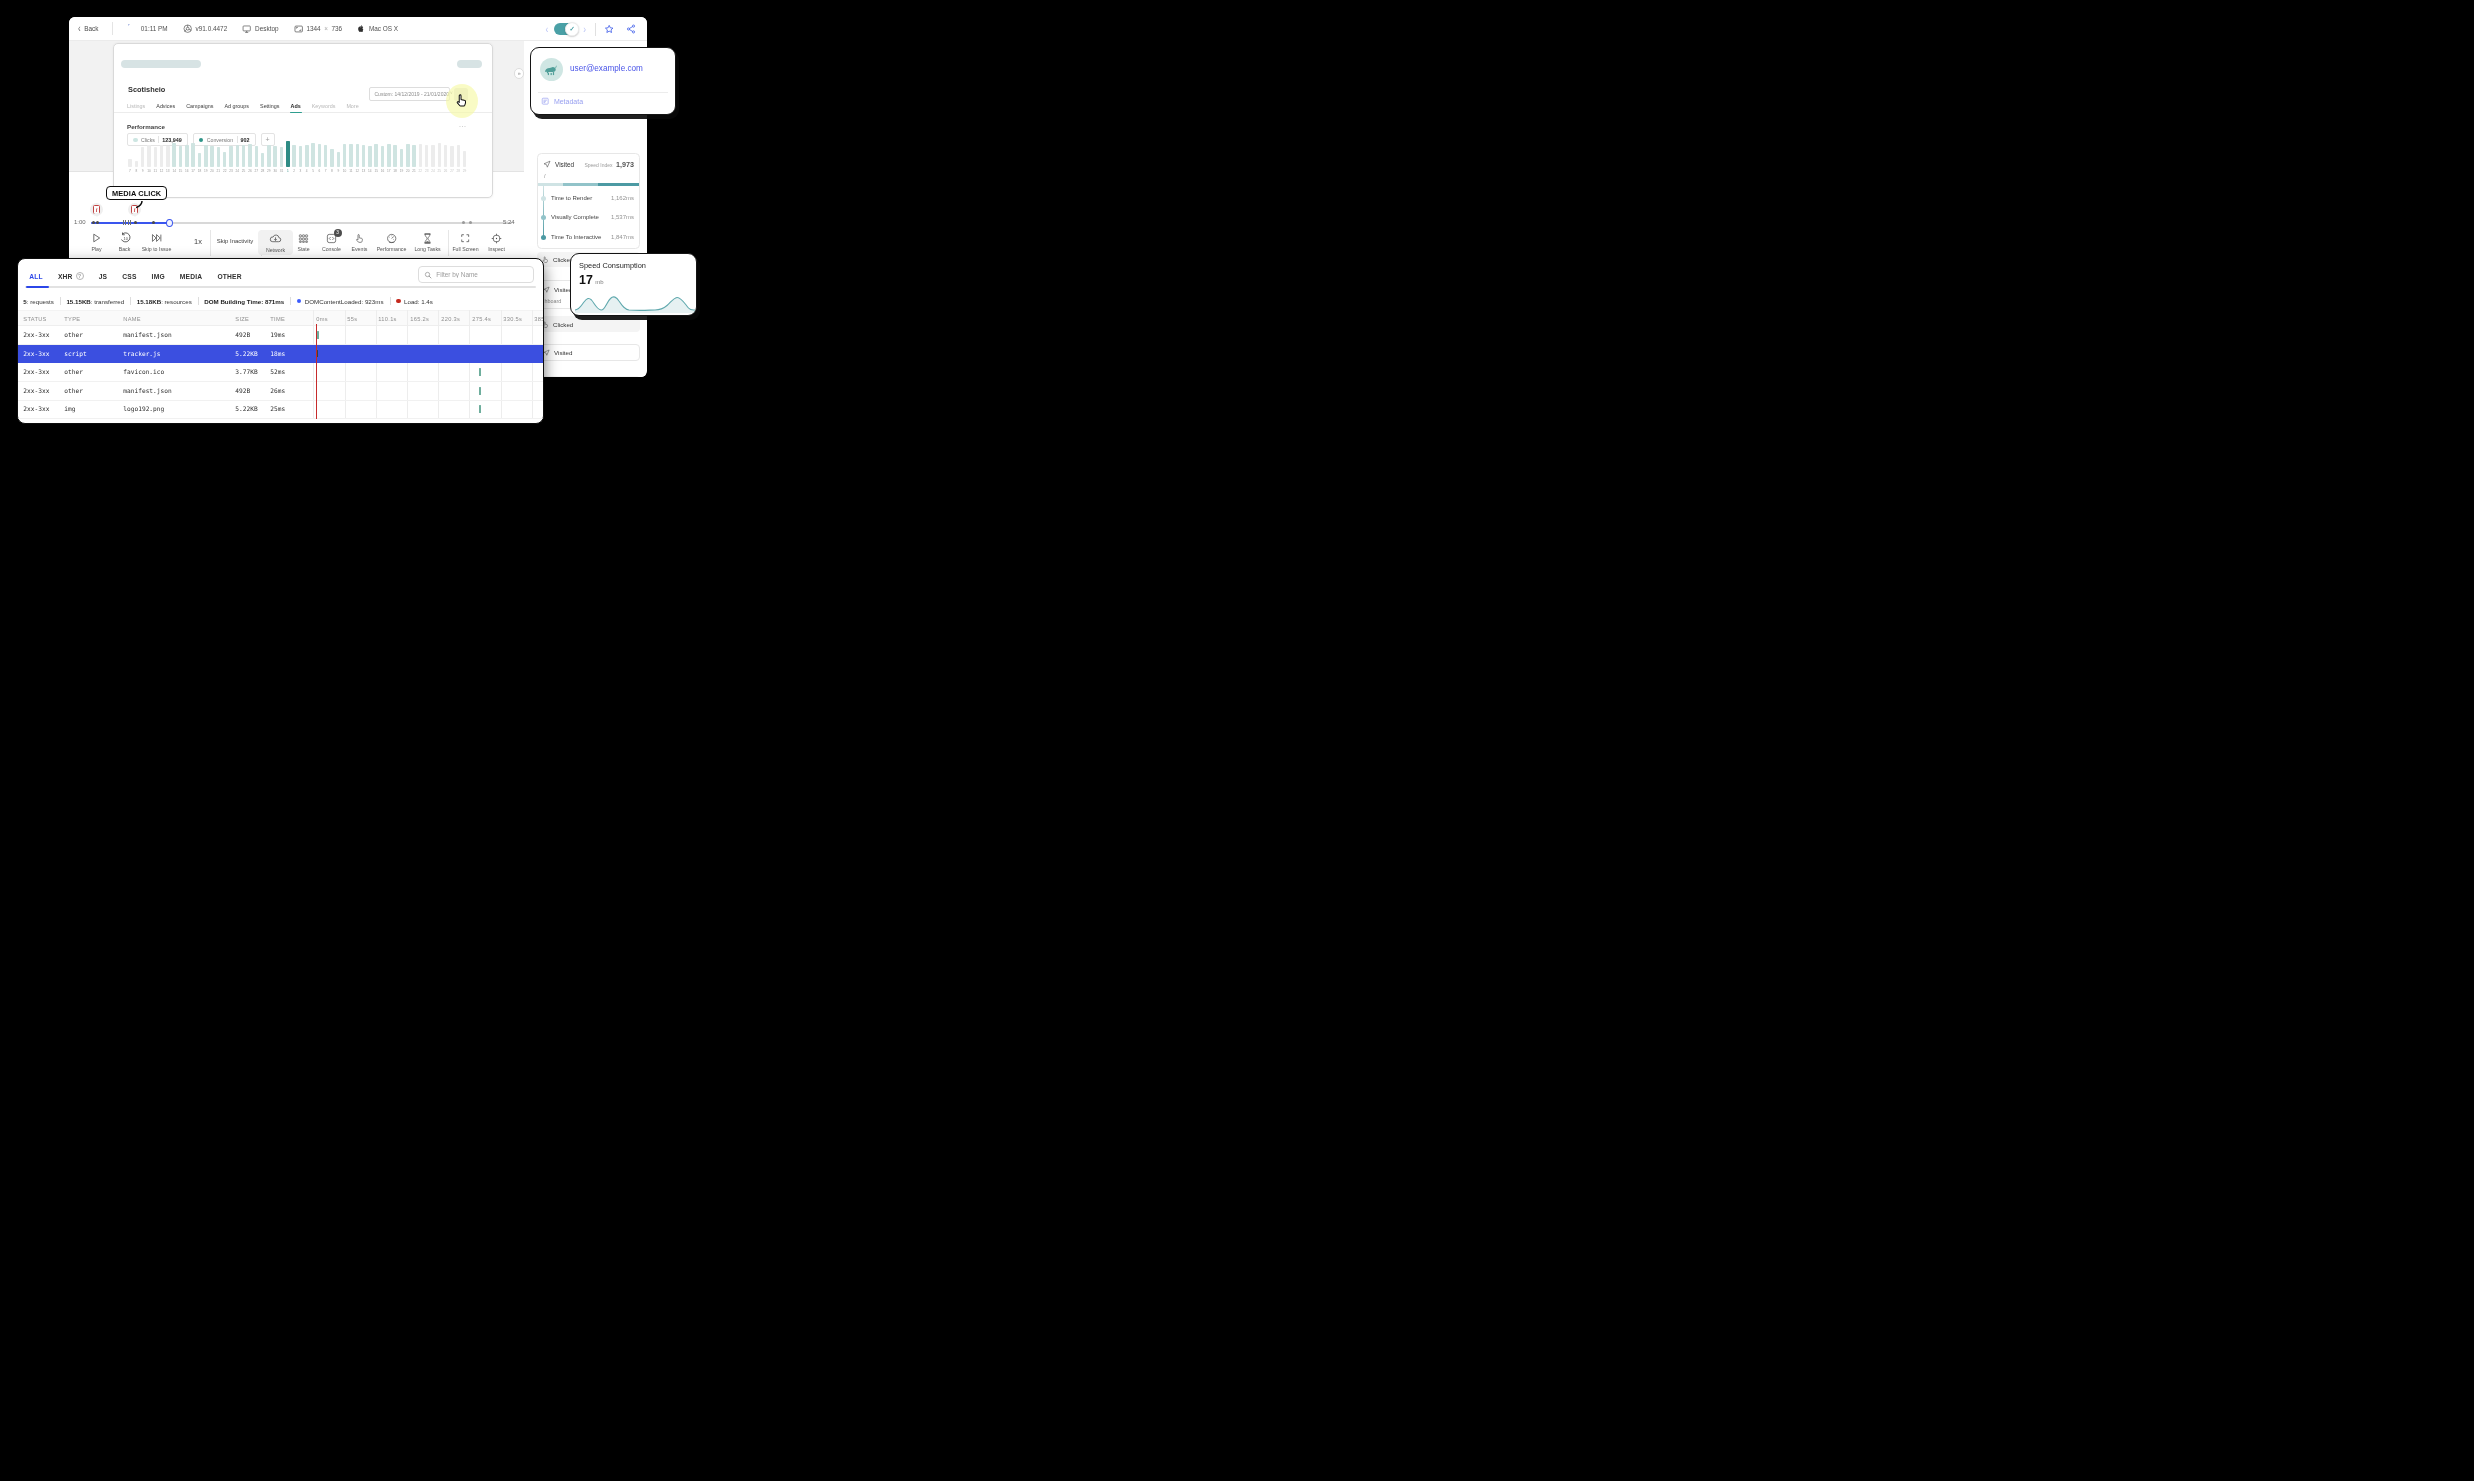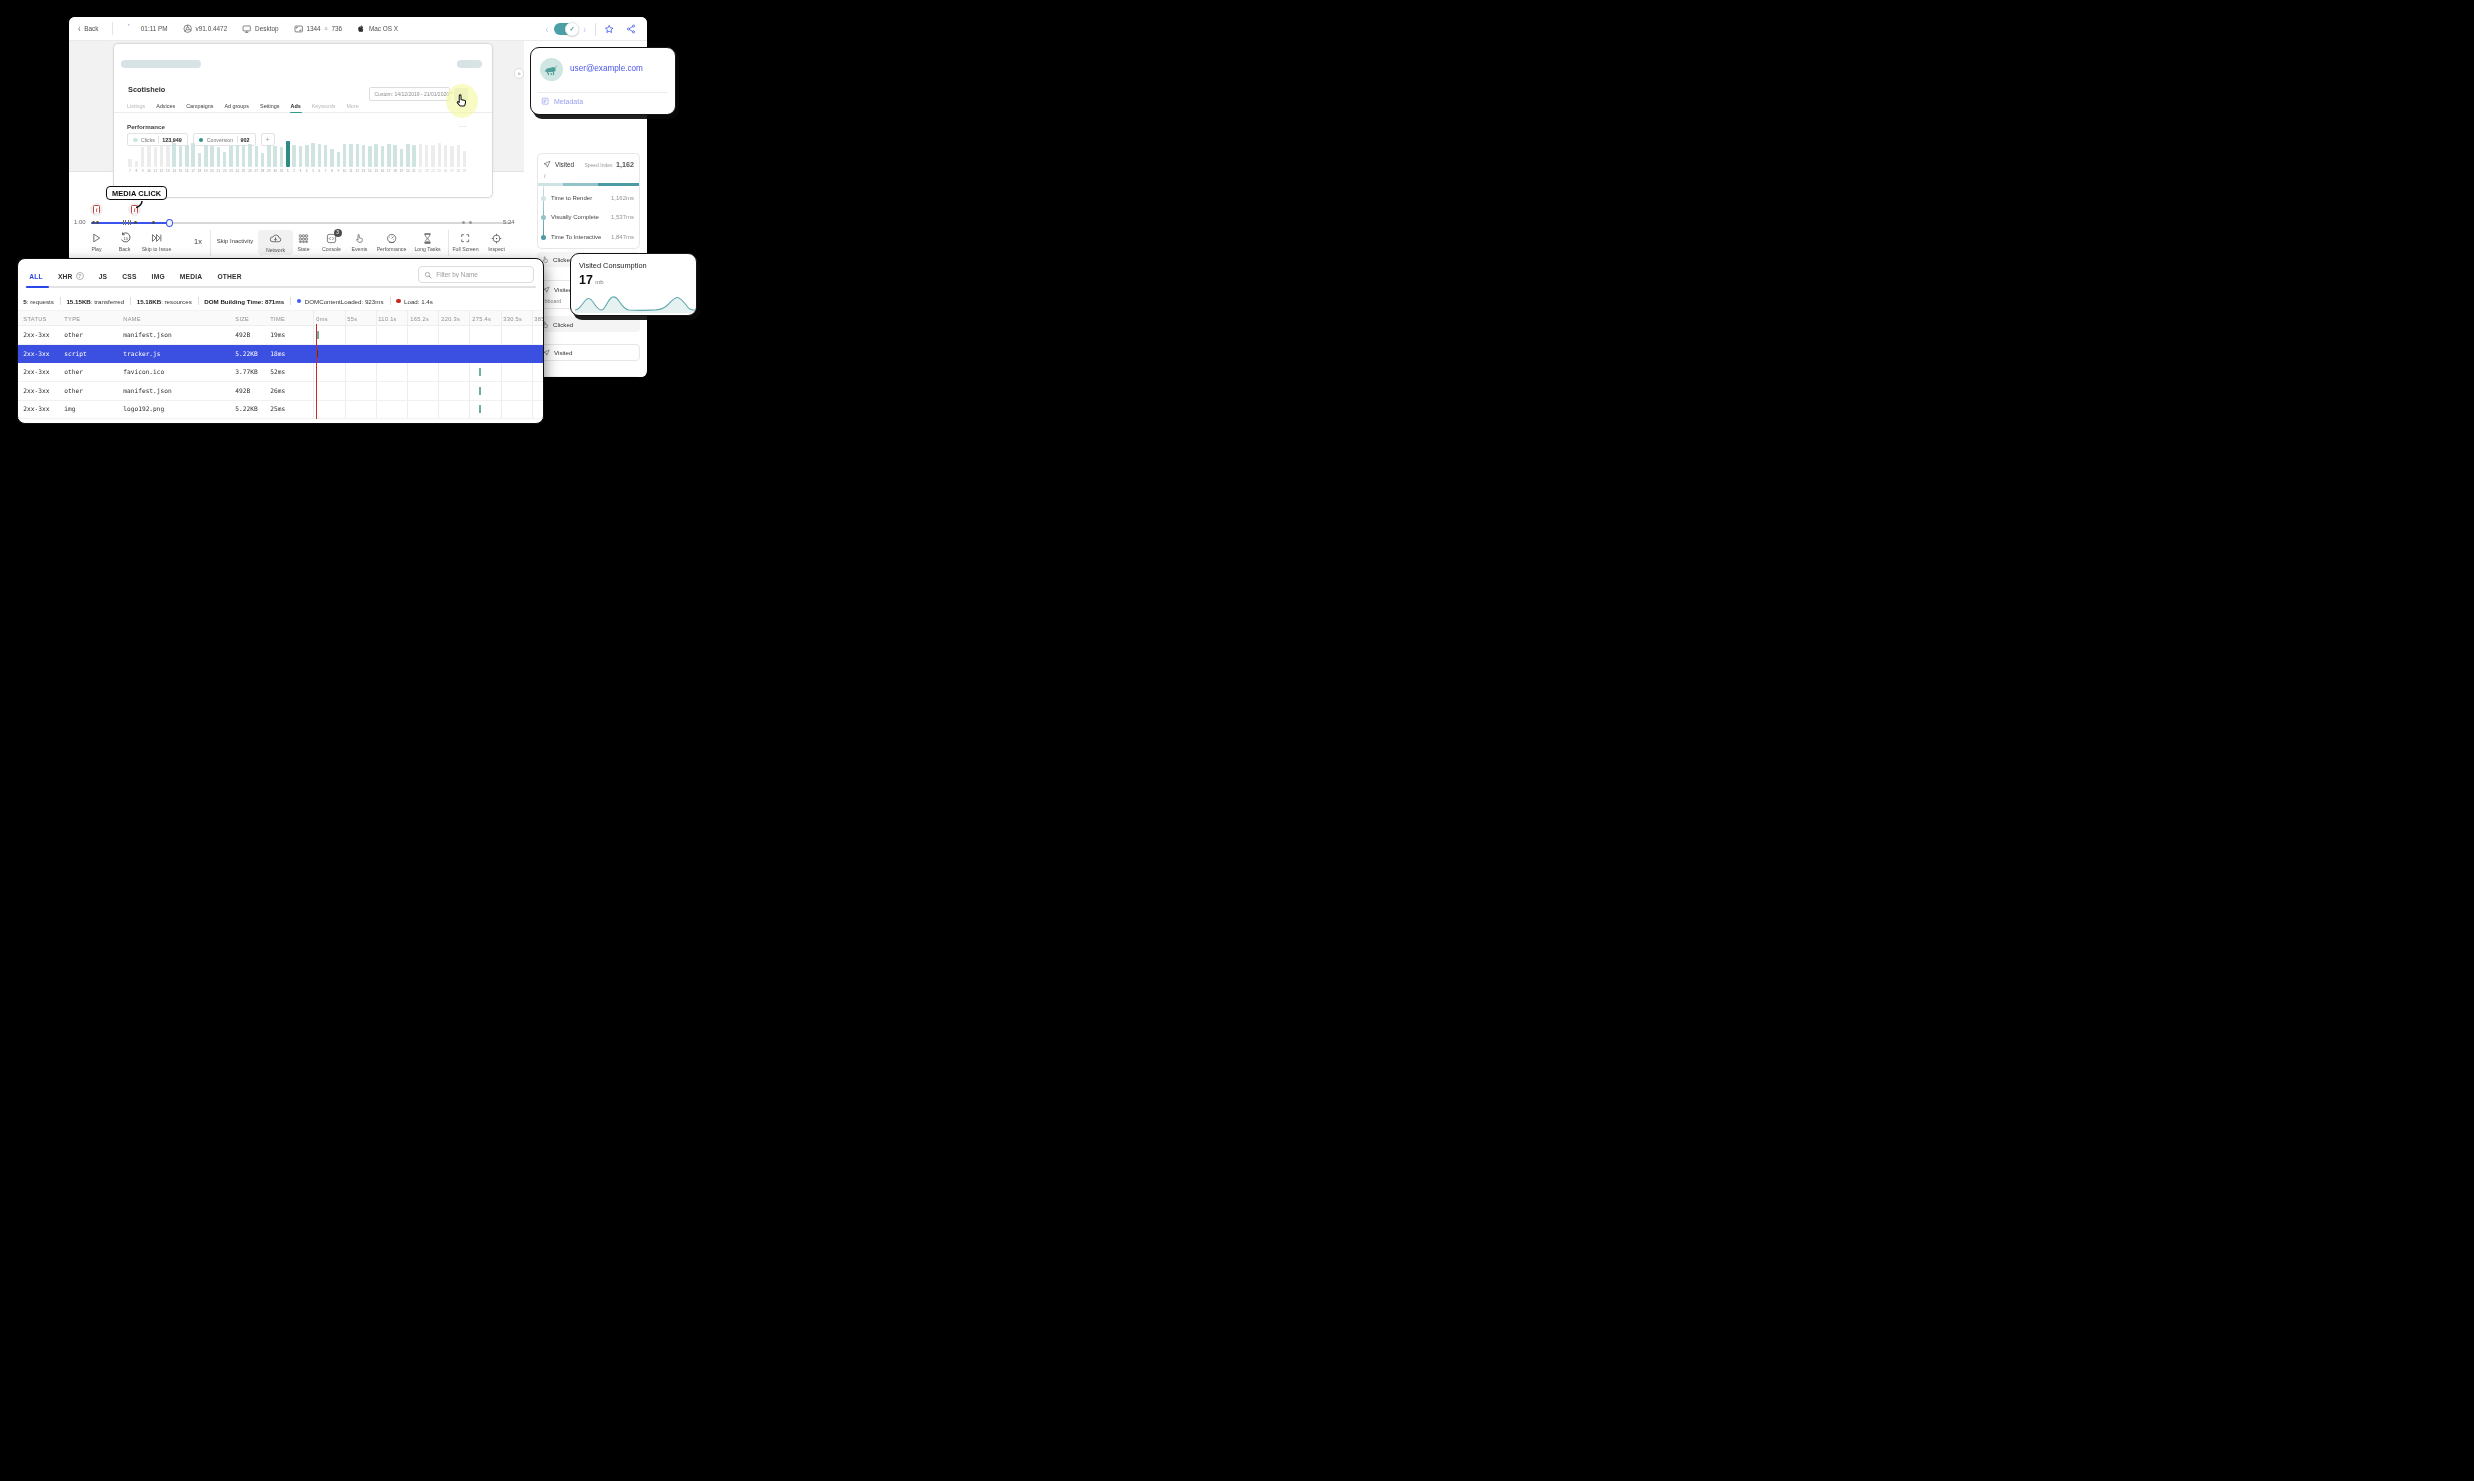--- a/index.html
+++ b/index.html
@@ -544,21 +544,21 @@
 
       <div class="r-card visited-card">
         <div class="vc-head">
           <svg class="ev-icon" width="8" height="8" viewBox="0 0 24 24">
             <path d="M3 11.5 L21 3.5 L13 21.5 L10.3 13.7 Z" fill="none" stroke="#4a4a4a" stroke-width="1.7" stroke-linejoin="round"></path>
           </svg>
           <span class="vc-title">Visited</span>
         </div>
         <div class="vc-speed">
           <span class="l">Speed Index</span>
-          <span class="v">1,162</span>
+          <span class="v">1,973</span>
         </div>
         <div class="vc-url">/</div>
         <div class="vc-bar">
           <span class="sg1"></span>
             <span class="sg2"></span>
             <span class="sg3"></span>
         </div>
         <div class="vc-line"></div>
         <div class="vc-metric" style="top:39px;">
           <span class="mdot" style="background:#cfe3e4"></span>
@@ -895,21 +895,21 @@
     <div class="meta-row">
       <svg width="8.4" height="8.4" viewBox="0 0 24 24">
         <rect x="3.5" y="3.5" width="17" height="17" rx="2.5" fill="none" stroke="#8f98ef" stroke-width="1.8"></rect>
         <path d="M7 9 L17 9 M7 12.5 L14 12.5 M7 16 L12 16" stroke="#8f98ef" stroke-width="1.8"></path>
       </svg>
       <span>Metadata</span>
     </div>
   </div>
 
   <div class="frame-card mem-card">
-    <div class="mem-title">Visited Consumption</div>
+    <div class="mem-title">Speed Consumption</div>
     <div class="mem-val">
       <span class="v">17</span>
       <span class="u">mb</span>
     </div>
     <svg class="mem-wave" viewBox="0 0 240 44" preserveAspectRatio="none">
       <path d="M0 40 L0 38 C8 38 12 30 18 22 C24 14 28 13 33 18 C39 25 43 36 52 38 C60 39 63 22 71 15 C77 9 83 12 88 20 C94 29 99 37 108 38 C132 40 150 38 160 38 C170 38 177 35 184 29 C192 22 197 14 204 13 C212 12 220 26 227 34 C231 39 236 38 240 38 L240 44 L0 44 Z" fill="rgba(98,170,176,0.16)"></path>
       <path d="M0 38 C8 38 12 30 18 22 C24 14 28 13 33 18 C39 25 43 36 52 38 C60 39 63 22 71 15 C77 9 83 12 88 20 C94 29 99 37 108 38 C132 40 150 38 160 38 C170 38 177 35 184 29 C192 22 197 14 204 13 C212 12 220 26 227 34 C231 39 236 38 240 38" fill="none" stroke="#5fa8ad" stroke-width="2.2"></path>
     </svg>
   </div>
 

